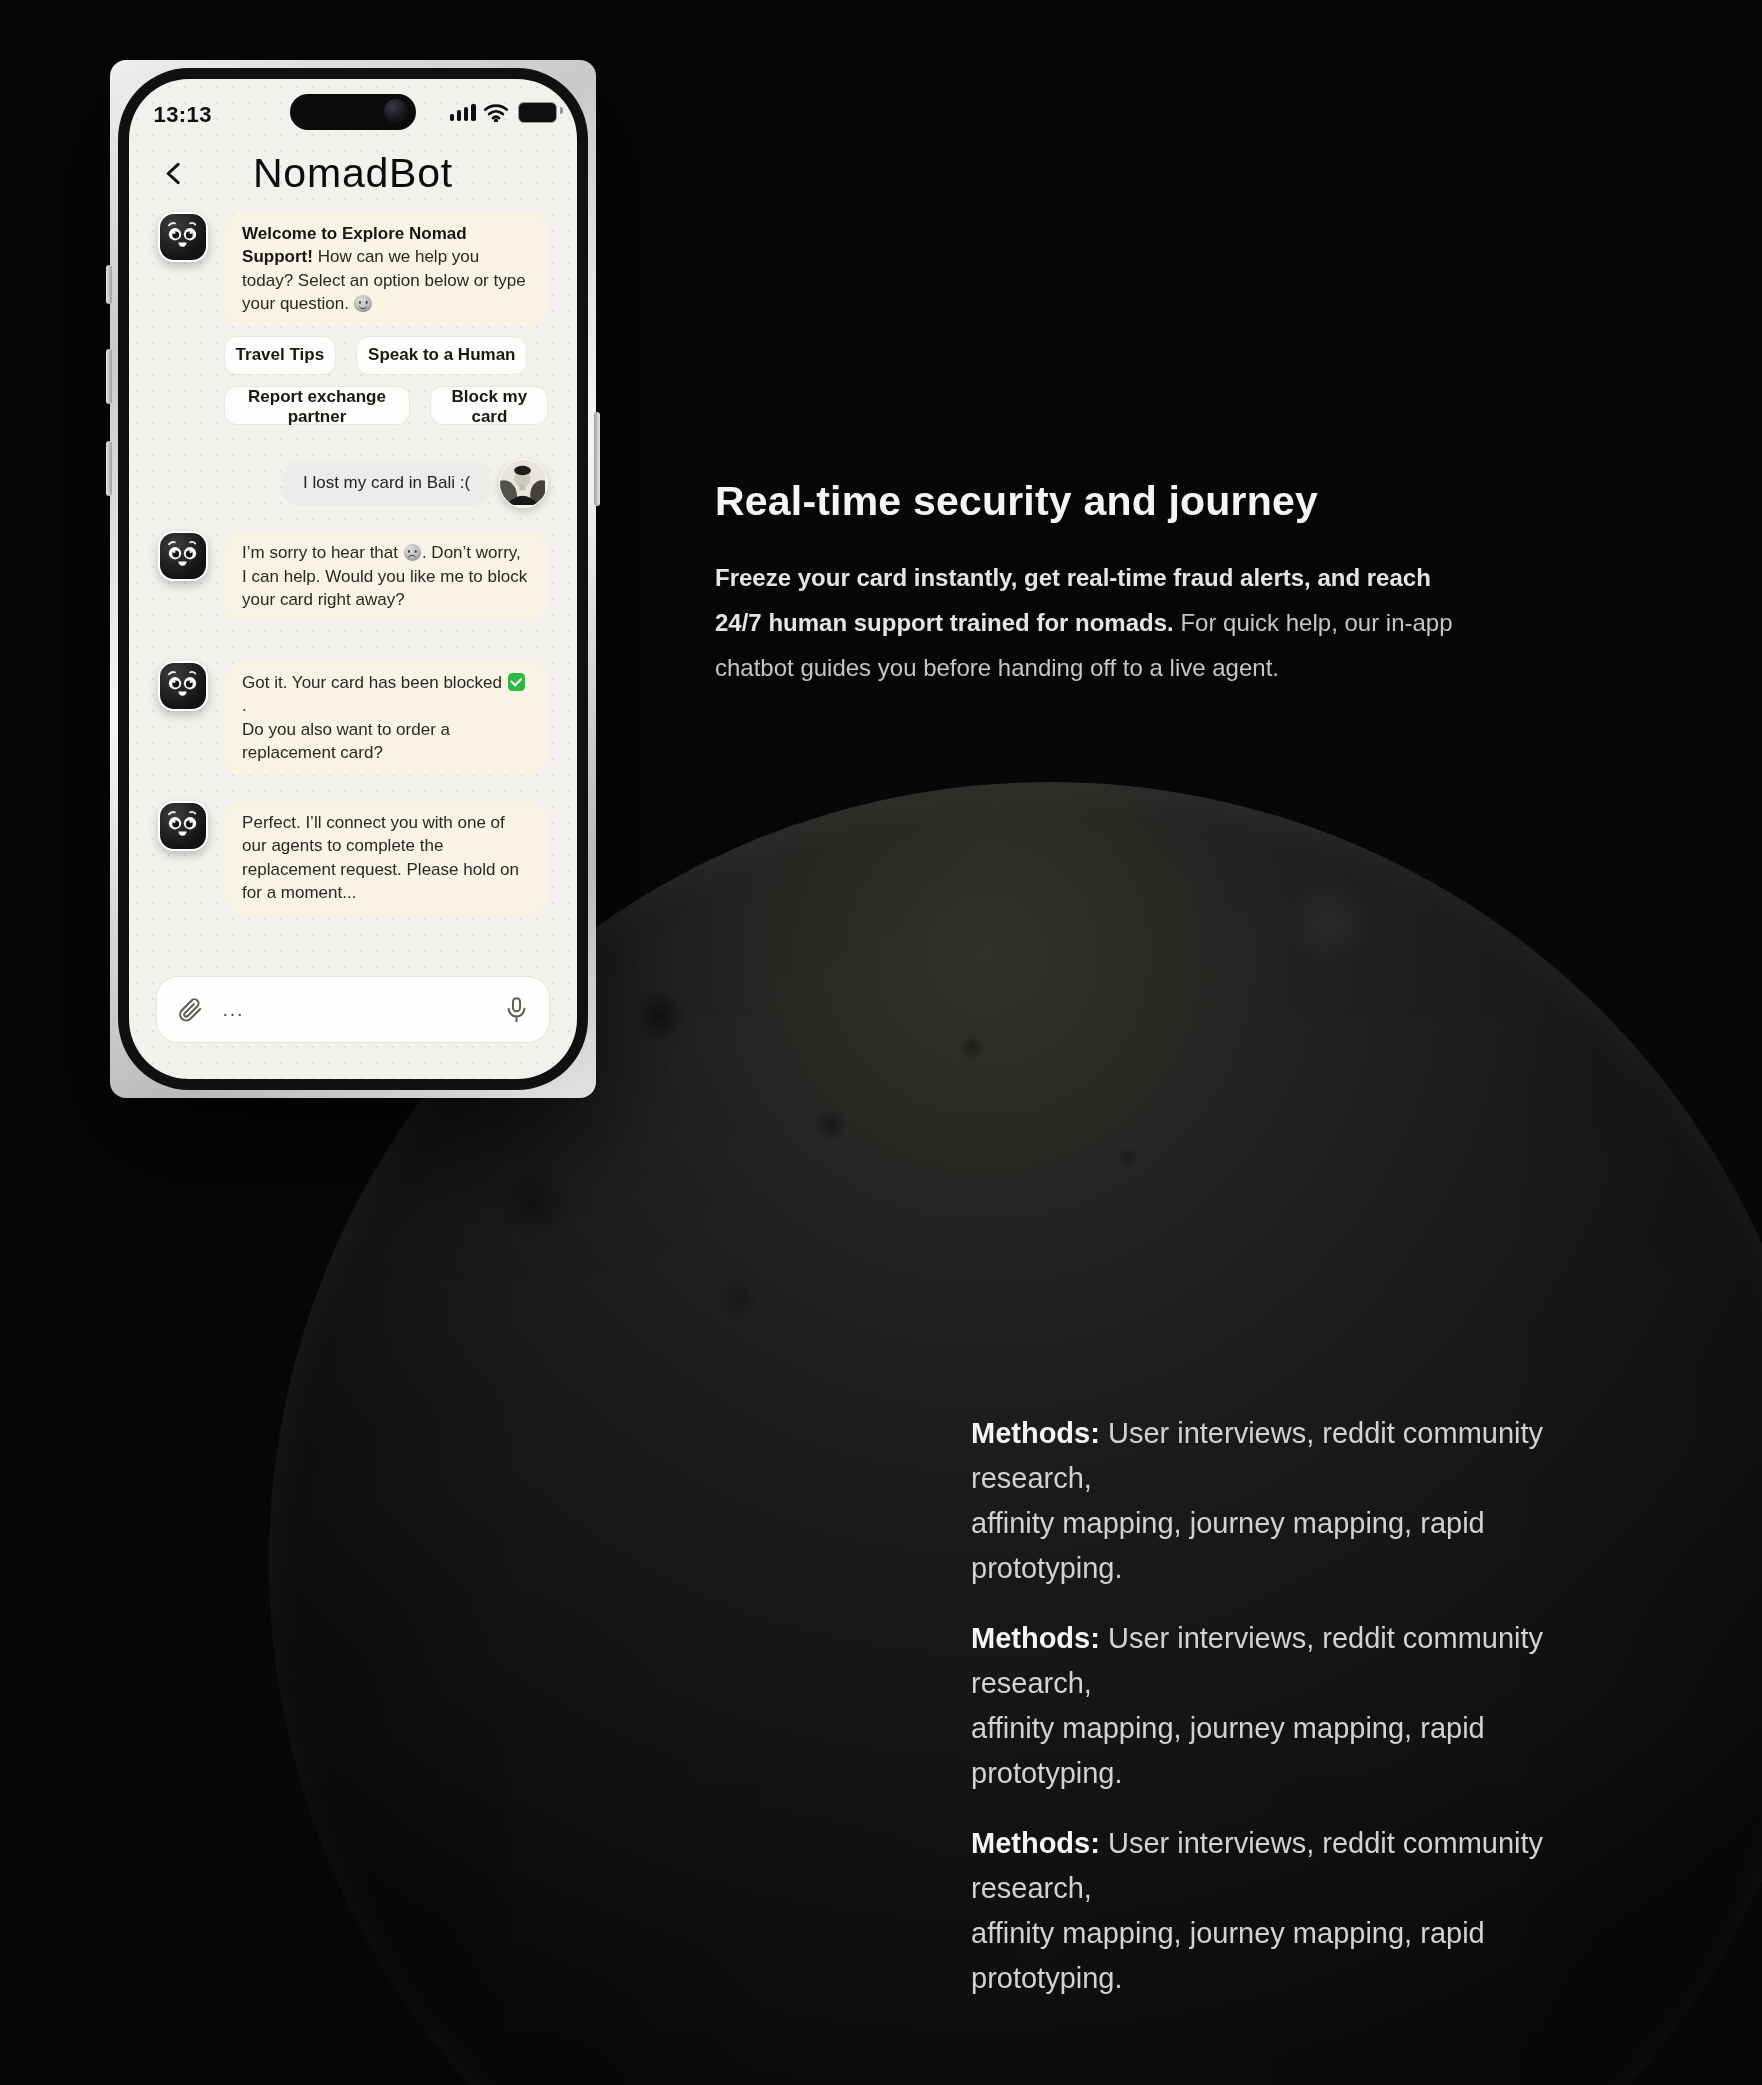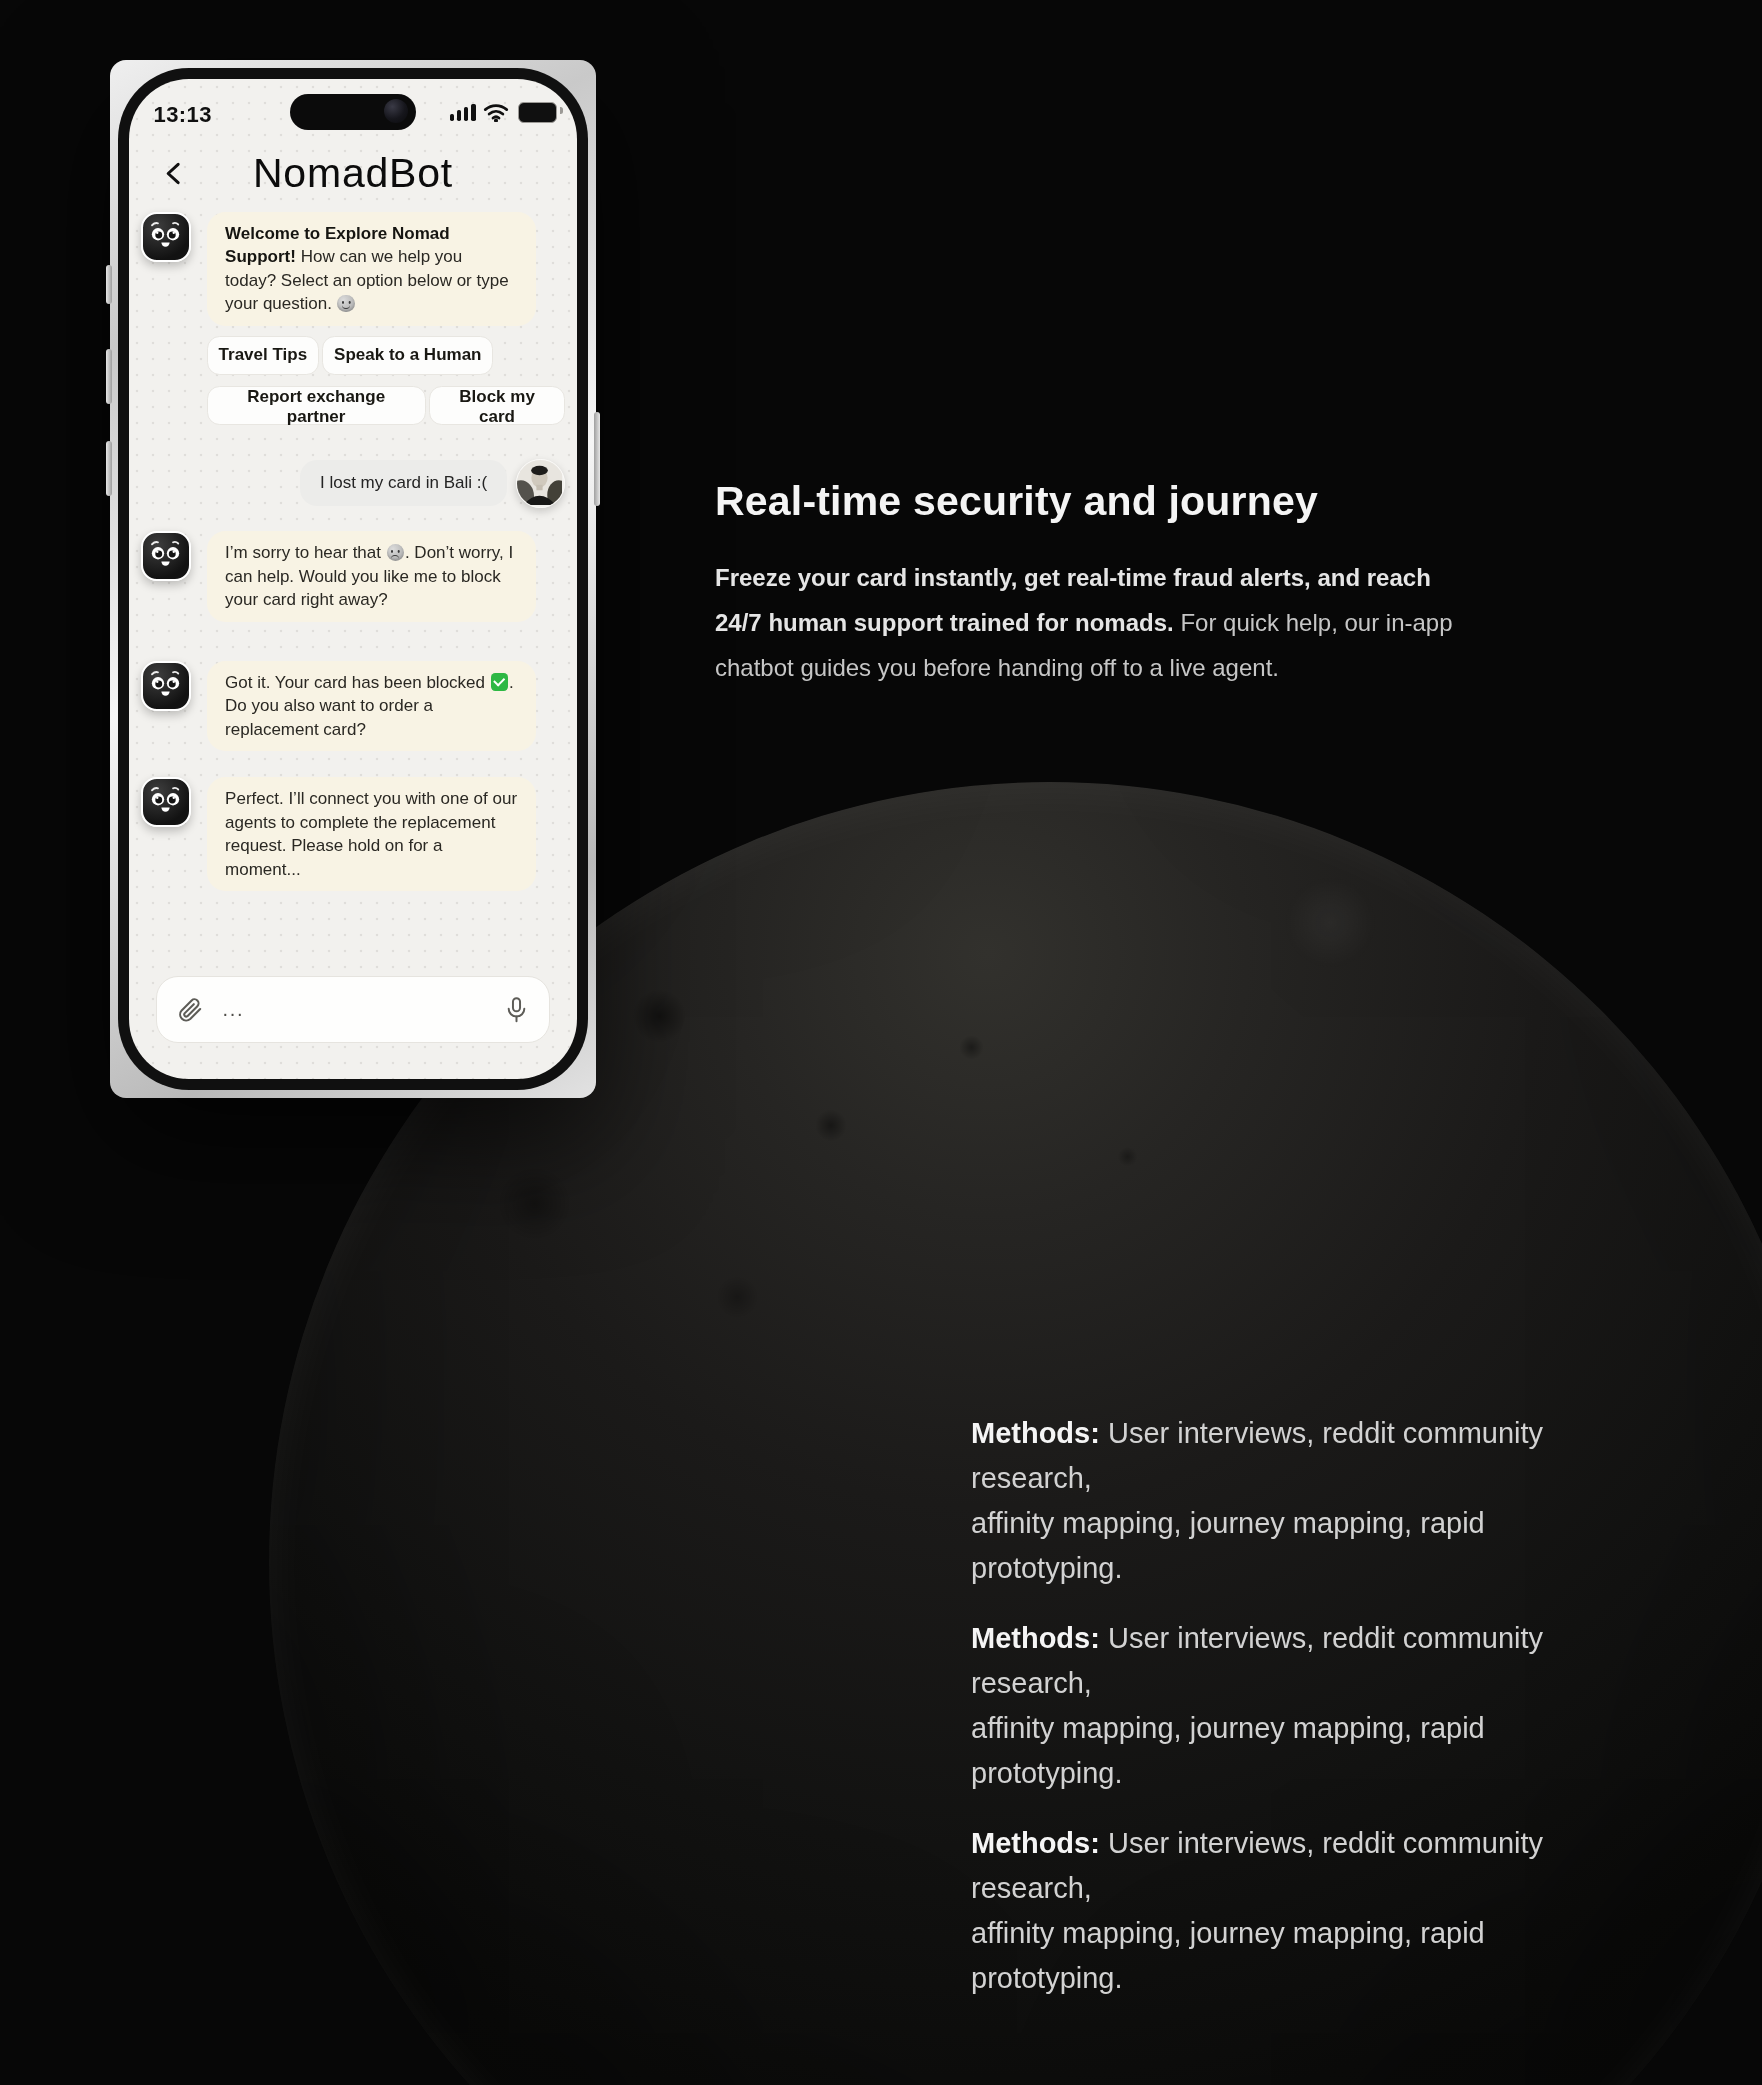--- a/index.html
+++ b/index.html
@@ -46,32 +46,32 @@
   .signal i:nth-child(3){height:14.3px;}.signal i:nth-child(4){height:17.6px;}
   .battery{position:relative;width:37px;height:18.5px;border-radius:5.9px;background:#101010;border:1.7px solid #9c9a96;margin-left:1.7px;}
   .battery::after{content:'';position:absolute;right:-6.7px;top:4.2px;width:3.4px;height:6.7px;border-radius:0 2.5px 2.5px 0;background:#9c9a96;}
 
   
   .chat-header{position:absolute;top:60px;left:0;right:0;height:70px;display:flex;align-items:center;justify-content:center;}
   .back-btn{position:absolute;left:22px;top:11.7px;width:47px;height:47px;display:flex;align-items:center;justify-content:center;cursor:pointer;background:none;border:none;padding:0;}
   .chat-title{font-size:41px;font-weight:400;color:#0c0c0c;letter-spacing:0.8px;}
 
   
-  .chat{position:absolute;top:133px;left:0;right:0;padding:0 12px;display:flex;flex-direction:column;}
+  .chat{position:absolute;top:133px;left:0;right:0;padding:0 29px;display:flex;flex-direction:column;}
   .row{display:flex;align-items:flex-start;gap:16px;}
   .row.user{align-items:center;justify-content:flex-end;gap:9.2px;}
   .bot-avatar{flex:0 0 auto;width:50px;height:50px;border-radius:16px;border:2.5px solid #ffffff;box-sizing:border-box;
     background:radial-gradient(circle at 32% 26%, #3d3d3d, #121212 72%);box-shadow:0 4.2px 10px rgba(0,0,0,.22);}
   .user-avatar{flex:0 0 auto;width:49px;height:49px;border-radius:50%;overflow:hidden;border:1.7px solid #fbfaf8;box-sizing:border-box;box-shadow:0 3.4px 8.4px rgba(0,0,0,.18);}
   .bubble{box-sizing:border-box;font-size:17px;line-height:23.5px;color:#2a2823;white-space:pre-line;}
   .bubble.bot{max-width:329px;background:#f8f3e4;border-radius:18.5px;padding:10px 18.5px;}
   .bubble.user{background:#ececea;border-radius:17px;padding:11.3px 20px;color:#242424;}
   .bubble b{font-weight:700;color:#161511;}
 
-  .qr{display:flex;gap:3px;padding-left:66px;}
+  .qr{display:flex;gap:20px;padding-left:66px;}
   .qr1{margin-top:10px;}
   .qr2{margin-top:11px;}
   .qr button{height:39px;padding:0 11px;background:#fdfdfc;border:1.7px solid #e8e6e1;border-radius:12.6px;
     font-family:inherit;font-size:17px;font-weight:700;color:#191813;cursor:pointer;}
 
   .m-user1{margin-top:34px;}
   .m-bot2{margin-top:23.5px;}
   .m-user2{margin-top:24px;}
   .m-bot3{margin-top:39px;}
   .m-user3{margin-top:16px;}

